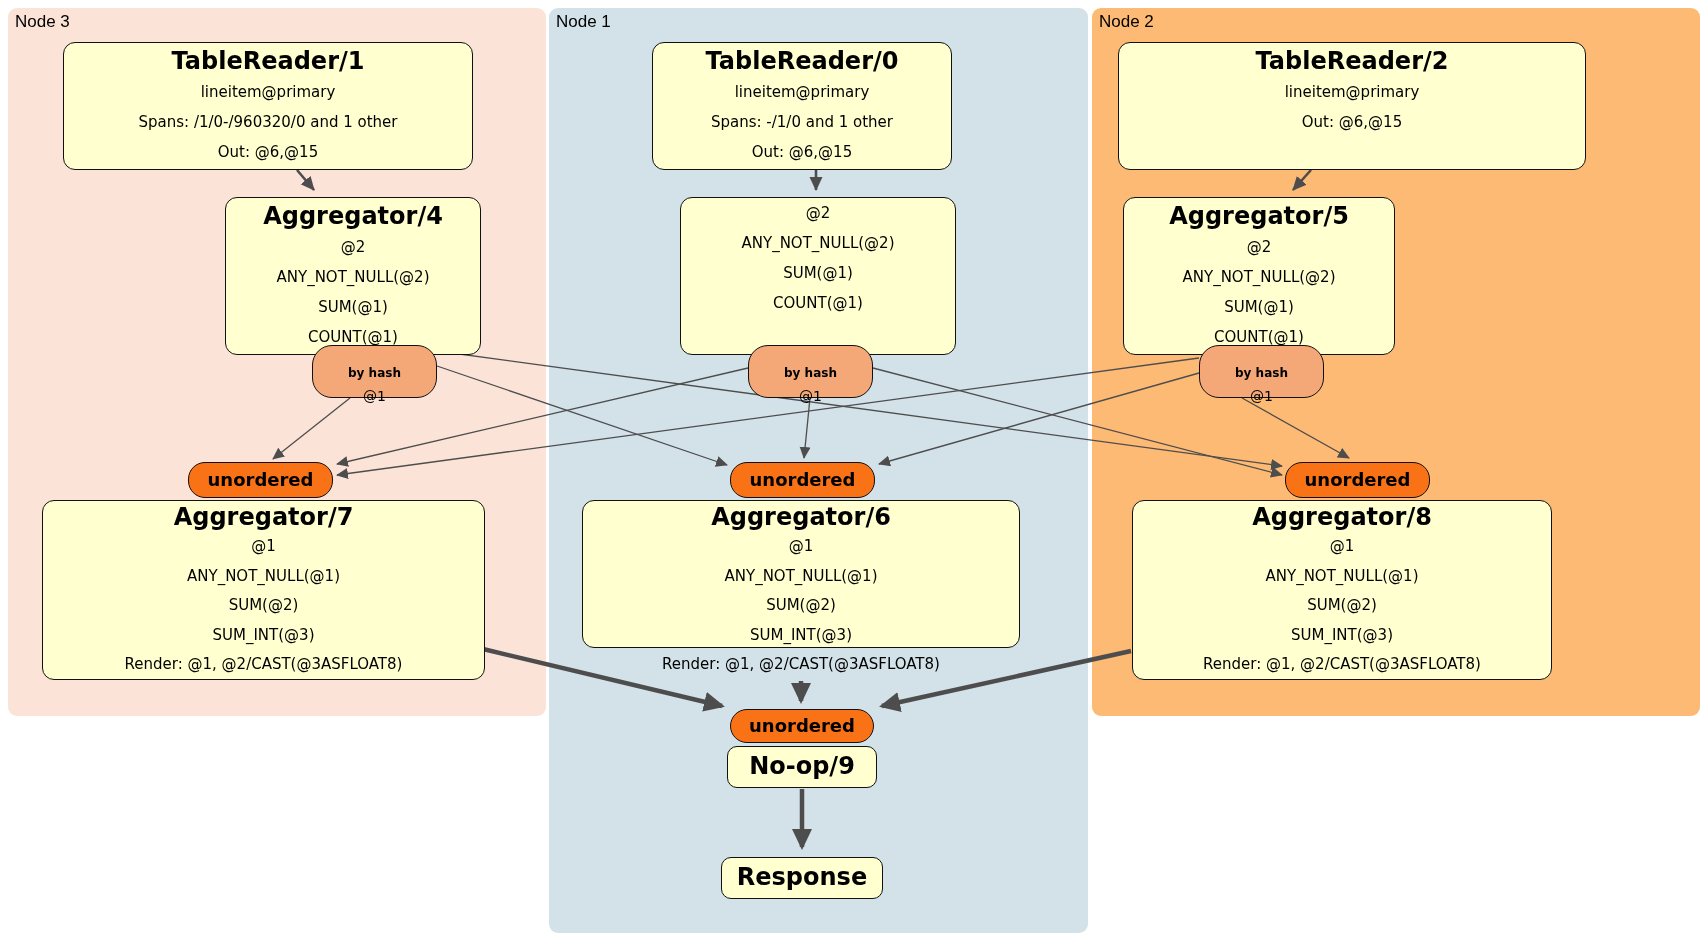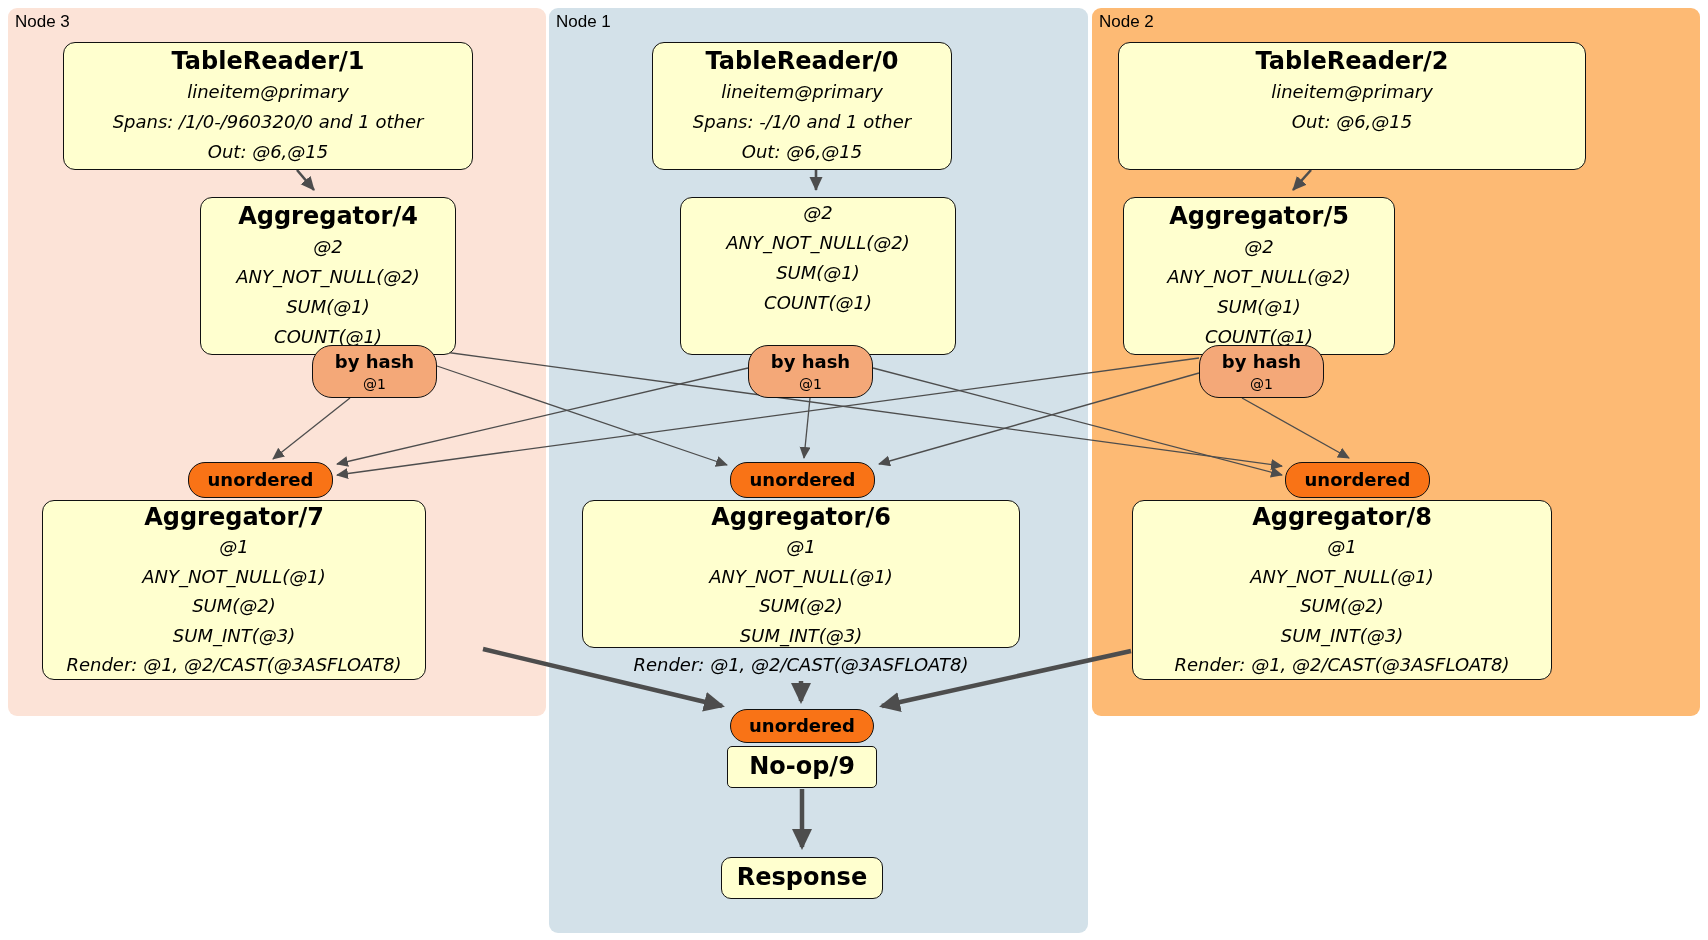--- a/index.html
+++ b/index.html
@@ -18,45 +18,45 @@
   #edges{position:absolute;left:0;top:0;z-index:2;}
   .edge{stroke:#4d4d4d;fill:none;}
   .edge.thin{stroke-width:1.3;}
   .edge.med{stroke-width:2.6;}
   .edge.thick{stroke-width:4.5;}
 
   
   .box{position:absolute;box-sizing:border-box;background:#ffffcf;
        border:1.5px solid #111;border-radius:12px;text-align:center;z-index:3;}
   .box .title{font-weight:bold;font-size:24px;line-height:31px;padding-top:3px;}
-  .box .line{font-size:18px;line-height:30px;white-space:nowrap;font-style:italic;}
+  .box .line{font-size:15px;line-height:30px;white-space:nowrap;}
 
   #tr-n3{left:63px;top:42px;width:410px;height:128px;}
   #tr-n1{left:652px;top:42px;width:300px;height:128px;}
   #tr-n2{left:1118px;top:42px;width:468px;height:128px;}
 
-  #agg-n3{left:200px;top:197px;width:256px;height:158px;}
+  #agg-n3{left:225px;top:197px;width:256px;height:158px;}
   #agg-n1{left:680px;top:197px;width:276px;height:158px;}
   #agg-n2{left:1123px;top:197px;width:272px;height:158px;}
 
   .aggb .title{line-height:30px;padding-top:1px;}
   .aggb .line{line-height:29.5px;}
-  #aggb-n3{left:42px;top:500px;width:384px;height:180px;}
+  #aggb-n3{left:42px;top:500px;width:443px;height:180px;}
   #aggb-n1{left:582px;top:500px;width:438px;height:148px;}
   #aggb-n2{left:1132px;top:500px;width:420px;height:180px;}
 
-  #noop{left:727px;top:746px;width:150px;height:42px;border-radius:5px;}
+  #noop{left:727px;top:746px;width:150px;height:42px;border-radius:10px;}
   #response{left:721px;top:857px;width:162px;height:42px;border-radius:10px;}
   #noop .title,#response .title{line-height:38px;padding-top:0;}
 
   
   .pill{position:absolute;box-sizing:border-box;border:1.5px solid #111;
         text-align:center;z-index:4;}
   .router{width:125px;height:53px;background:#f4a878;border-radius:20px;}
-  .router .rlabel{font-weight:bold;font-size:18px;line-height:27px;margin-top:2px;}
+  .router .rlabel{font-weight:bold;font-size:12px;line-height:27px;margin-top:14px;}
   .router .rdetail{font-size:14px;line-height:18px;}
   #router-n3{left:312px;top:345px;}
   #router-n1{left:748px;top:345px;}
   #router-n2{left:1199px;top:345px;}
 
   .sync{width:145px;height:36px;background:#f97316;border-radius:17px;
         font-weight:bold;font-size:18px;line-height:33px;}
   #sync-n3{left:188px;top:462px;}
   #sync-n1{left:730px;top:462px;}
   #sync-n2{left:1285px;top:462px;}

